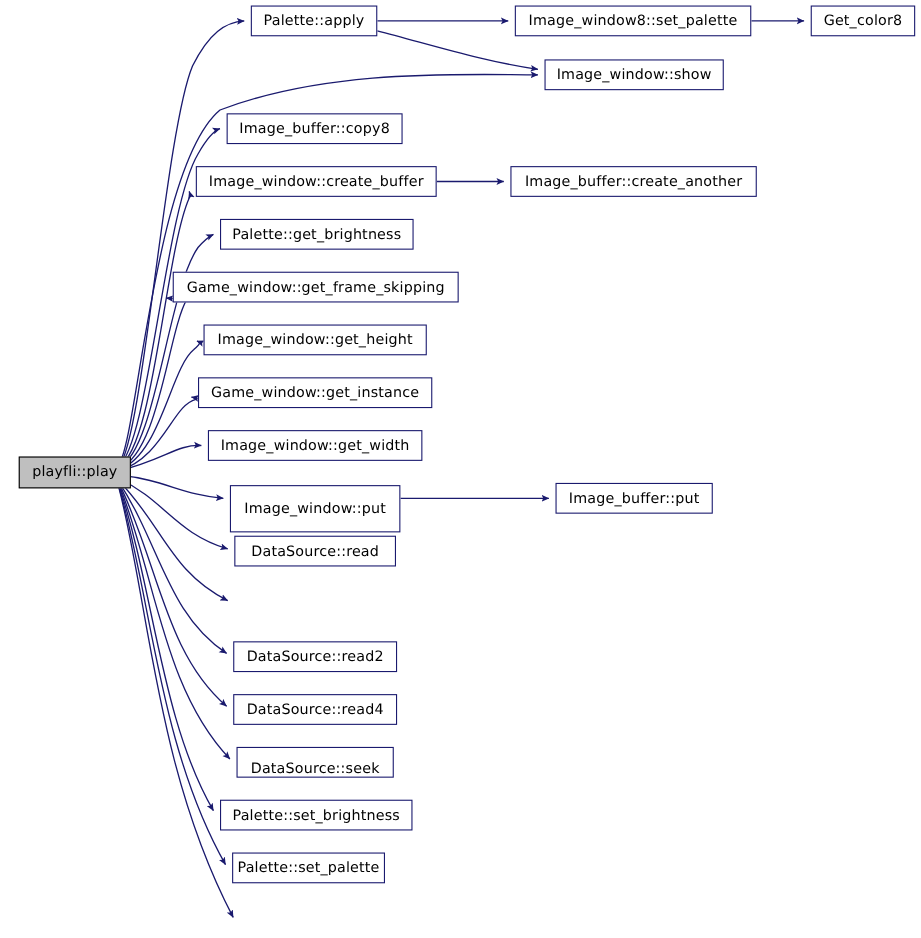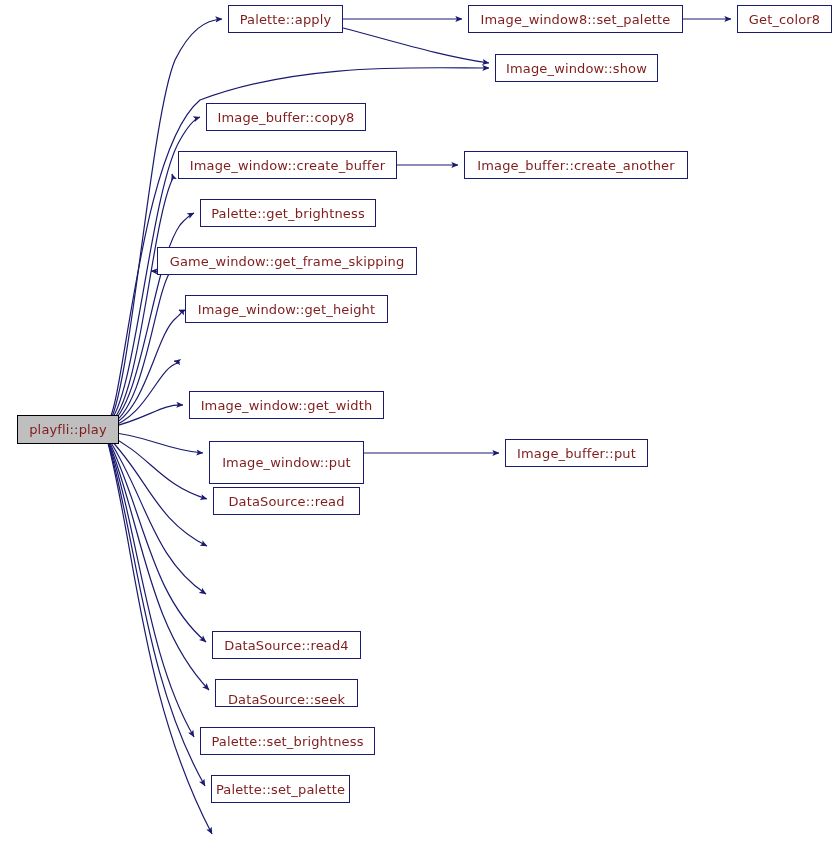--- a/index.html
+++ b/index.html
@@ -24,21 +24,21 @@
     top: 0;
     width: 837px;
     height: 853px;
     pointer-events: none;
   }
   .node {
     position: absolute;
     box-sizing: border-box;
     border: 1px solid #1a1a6e;
     background: #ffffff;
-    color: #7f1d1d;
+    color: #000000;
     font-size: 13px;
     line-height: 1;
     display: flex;
     align-items: center;
     justify-content: center;
     white-space: nowrap;
     letter-spacing: 0.15px;
     cursor: pointer;
   }
   .node.root {
@@ -109,31 +109,37 @@
     </div>
     <div class="node" style="left: 200px; top: 199px; width: 176px; height: 28px;">
       <span class="node-label">Palette::get_brightness</span>
     </div>
     <div class="node" style="left: 157px; top: 247px; width: 260px; height: 28px;">
       <span class="node-label">Game_window::get_frame_skipping</span>
     </div>
     <div class="node" style="left: 185px; top: 295px; width: 203px; height: 28px;">
       <span class="node-label">Image_window::get_height</span>
     </div>
+    <div class="node" style="left: 180px; top: 343px; width: 213px; height: 28px;">
+      <span class="node-label">Game_window::get_instance</span>
+    </div>
     <div class="node" style="left: 189px; top: 391px; width: 195px; height: 28px;">
       <span class="node-label">Image_window::get_width</span>
     </div>
     <div class="node" style="left: 209px; top: 441px; width: 155px; height: 43px;">
       <span class="node-label">Image_window::put</span>
     </div>
     <div class="node" style="left: 505px; top: 439px; width: 143px; height: 28px;">
       <span class="node-label">Image_buffer::put</span>
     </div>
     <div class="node" style="left: 213px; top: 487px; width: 147px; height: 28px;">
       <span class="node-label">DataSource::read</span>
+    </div>
+    <div class="node" style="left: 212px; top: 583px; width: 149px; height: 28px;">
+      <span class="node-label">DataSource::read2</span>
     </div>
     <div class="node" style="left: 212px; top: 631px; width: 149px; height: 28px;">
       <span class="node-label">DataSource::read4</span>
     </div>
     <div class="node" style="left: 215px; top: 679px; width: 143px; height: 28px; align-items: flex-end;">
       <span class="node-label">DataSource::seek</span>
     </div>
     <div class="node" style="left: 200px; top: 727px; width: 175px; height: 28px; justify-content: center;">
       <span class="node-label">Palette::set_brightness</span>
     </div>

